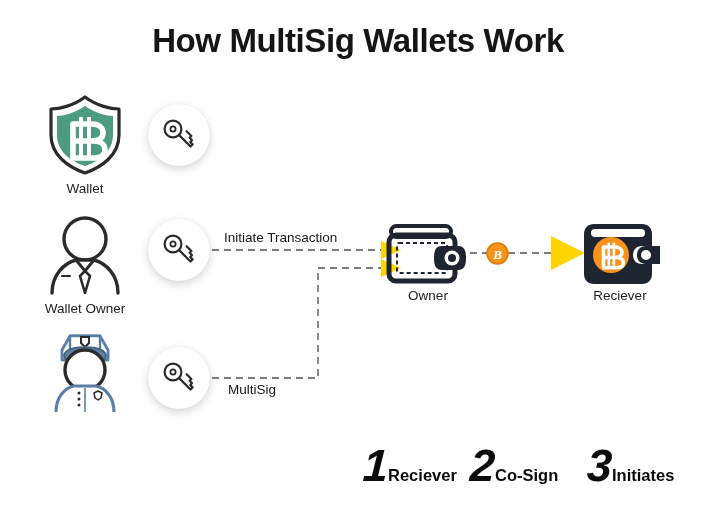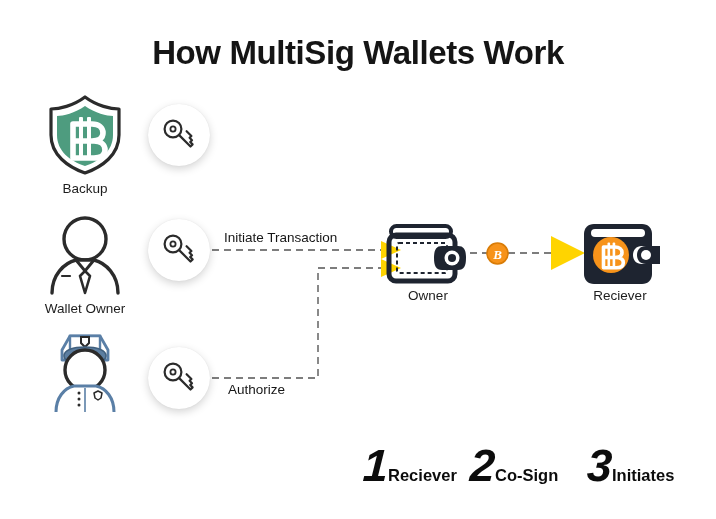--- a/index.html
+++ b/index.html
@@ -19,21 +19,21 @@
   #infographic {
     position: absolute;
     inset: 0;
     width: 716px;
     height: 519px;
   }
 
   
   .title {
     position: absolute;
-    top: 34px;
+    top: 22px;
     left: 0;
     width: 716px;
     text-align: center;
     font-size: 33px;
     font-weight: 700;
     letter-spacing: -0.4px;
     color: #151515;
   }
 
   
@@ -159,21 +159,21 @@
         <path d="M59 13 C49 20, 37 23, 31 23 L31 42 C31 58, 44 68, 59 73 C74 68, 87 58, 87 42 L87 23 C81 23, 69 20, 59 13 Z" fill="#4E9C7F"></path>
 
         <g fill="#ffffff">
           <rect x="53" y="24" width="4" height="40" rx="1"></rect>
           <rect x="61" y="24" width="4" height="40" rx="1"></rect>
           <path d="M47 31 L66 31 C73 31, 77 35, 77 40 C77 45, 73 48, 66 48 L47 48 Z
                    M47 48 L68 48 C75 48, 79 52, 79 57 C79 62, 75 65, 68 65 L47 65 Z" fill="none" stroke="#ffffff" stroke-width="5.6" stroke-linejoin="round"></path>
         </g>
       </svg>
     </div>
-    <div class="caption">Backup</div>
+    <div class="caption">Wallet</div>
   </div>
 
   <div class="keybadge" style="left:148px; top:104px;">
     <svg width="40" height="40" viewBox="0 0 40 40">
       <circle cx="14" cy="14" r="8.4" fill="none" stroke="#2B2B2B" stroke-width="2.2"></circle>
       <circle cx="14" cy="14" r="2.6" fill="none" stroke="#2B2B2B" stroke-width="1.8"></circle>
       <path d="M19.9 19.9 L31.5 31.5 L33.6 29.4 L31.2 27 L33 25.2 L30.6 22.8 L32.4 21 L27.6 16.2" fill="none" stroke="#2B2B2B" stroke-width="2.2" stroke-linejoin="round" stroke-linecap="round"></path>
     </svg>
   </div>
 
@@ -232,21 +232,21 @@
 
   <div class="keybadge" style="left:148px; top:347px;">
     <svg width="40" height="40" viewBox="0 0 40 40">
       <circle cx="14" cy="14" r="8.4" fill="none" stroke="#2B2B2B" stroke-width="2.2"></circle>
       <circle cx="14" cy="14" r="2.6" fill="none" stroke="#2B2B2B" stroke-width="1.8"></circle>
       <path d="M19.9 19.9 L31.5 31.5 L33.6 29.4 L31.2 27 L33 25.2 L30.6 22.8 L32.4 21 L27.6 16.2" fill="none" stroke="#2B2B2B" stroke-width="2.2" stroke-linejoin="round" stroke-linecap="round"></path>
     </svg>
   </div>
 
   <div class="wire-label" style="left:224px; top:230px;">Initiate Transaction</div>
-  <div class="wire-label" style="left:228px; top:382px;">Authorize</div>
+  <div class="wire-label" style="left:228px; top:382px;">MultiSig</div>
 
   <div style="position:absolute; left:386px; top:224px;">
     <svg width="84" height="62" viewBox="0 0 84 62">
 
       <rect x="5" y="2" width="60" height="11" rx="5.5" fill="none" stroke="#1E2430" stroke-width="4"></rect>
 
       <rect x="3" y="11" width="66" height="46" rx="7" fill="none" stroke="#1E2430" stroke-width="5"></rect>
 
       <rect x="11" y="19" width="50" height="30" rx="2" fill="none" stroke="#1E2430" stroke-width="2" stroke-dasharray="4 3"></rect>
 

